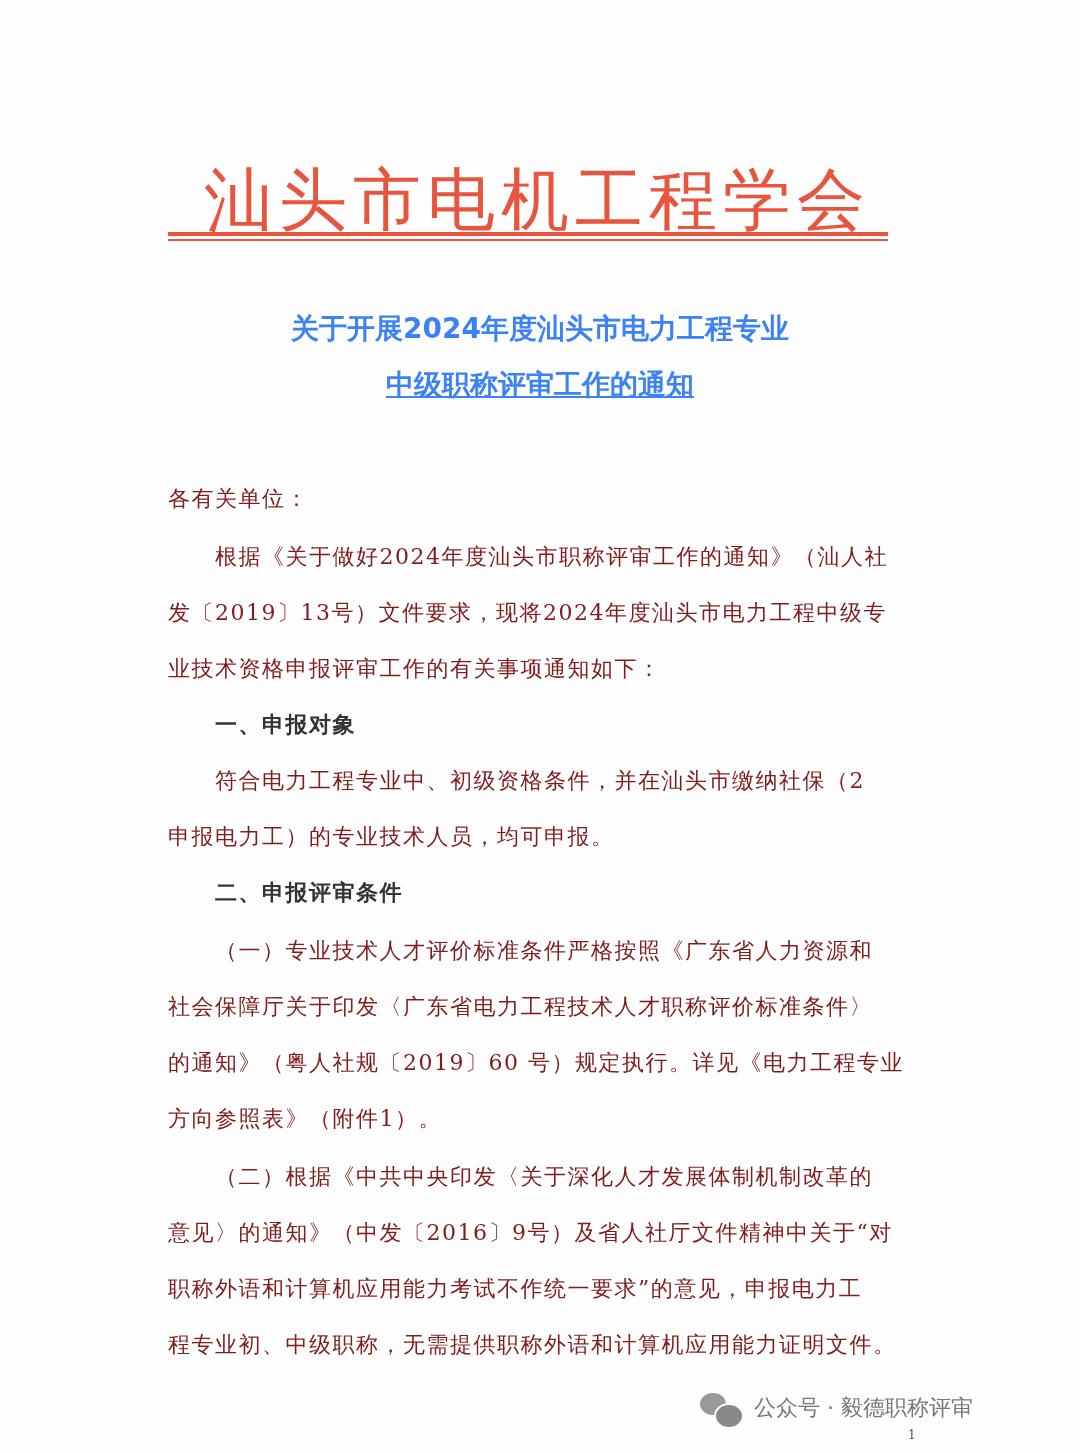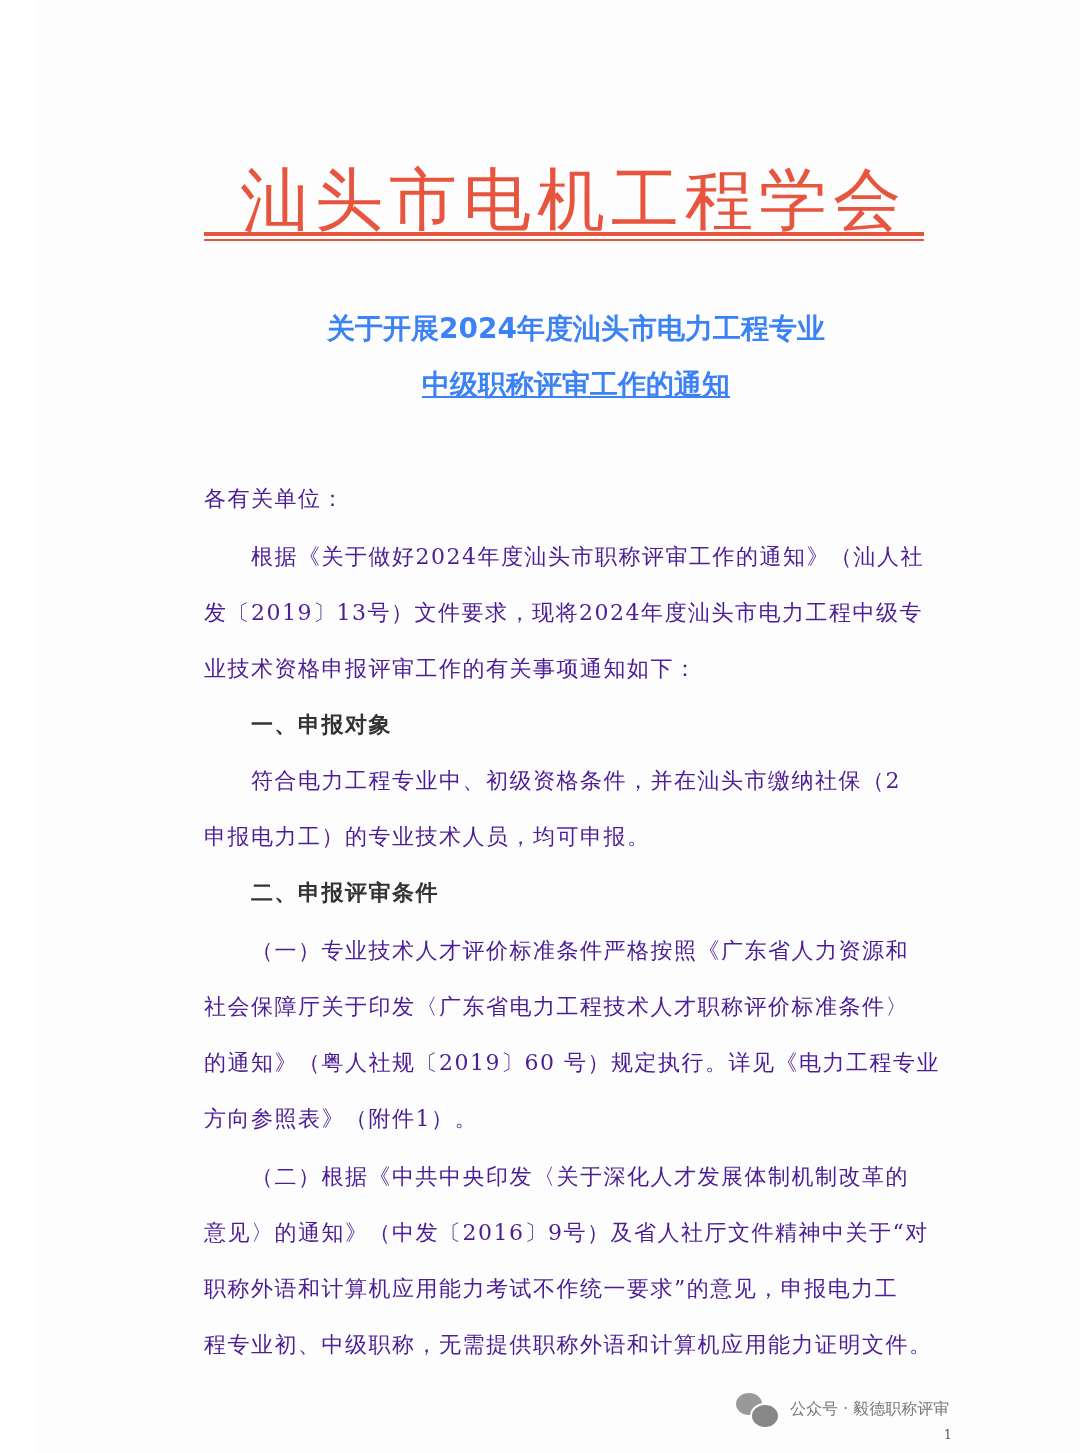--- a/index.html
+++ b/index.html
@@ -1,31 +1,31 @@
 <!DOCTYPE html>
 <html><head>
 <meta charset="utf-8">
 <style>
   html, body { margin:0; padding:0; }
   body { width:1080px; height:1453px; background:#ffffff; position:relative; overflow:hidden;
          font-family:"DejaVu Serif", "Liberation Serif", serif; color:#3a3a3a; }
-  .page { position:absolute; inset:0; background:#fdfdfd;margin-left:36px; }
+  .page { position:absolute; inset:0; background:#fdfdfd; }
   .masthead { position:absolute; left:168px; top:160px; width:720px; text-align:center; }
   .masthead-title { font-family:"DejaVu Serif", serif; font-size:68px; letter-spacing:6px;
                     color:#e8553f; line-height:80px; display:block; padding-left:20px; }
   .rule { position:absolute; left:168px; width:720px; background:#e8553f; }
   .rule1 { top:232px; height:4px; }
   .rule2 { top:239px; height:2px; }
   .doc-title { position:absolute; left:0; width:1080px; text-align:center;
                font-family:"DejaVu Sans", sans-serif; font-weight:bold; font-size:28px; color:#3b82f6; }
   .t1 { top:310px; } .t2 { top:366px;text-decoration:underline; }
-  .line { position:absolute; left:168px; width:760px; font-size:22px; color:#4c1d95; white-space:nowrap; letter-spacing:1.5px; }
+  .line { position:absolute; left:168px; width:760px; font-size:22px; color:#7f1d1d; white-space:nowrap; letter-spacing:1.5px; }
   .head { font-family:"DejaVu Sans", sans-serif; font-weight:bold; color:#333; }
-  .watermark { position:absolute; left:700px; top:1393px; display:flex; align-items:center;
-               font-family:"DejaVu Sans", sans-serif; font-size:16px; color:#777; }
+  .watermark { position:absolute; left:700px; top:1393px; display:flex; align-items:flex-start;
+               font-family:"DejaVu Sans", sans-serif; font-size:22px; color:#777; }
   .wm-icon { width:42px; height:32px; position:relative; margin-right:12px; }
   .wm-icon .b1 { position:absolute; left:0; top:0; width:26px; height:22px; border-radius:50%; background:#999; }
   .wm-icon .b2 { position:absolute; left:14px; top:10px; width:26px; height:22px; border-radius:50%; background:#888; border:2px solid #fdfdfd; }
   .pagenum { position:absolute; left:908px; top:1428px; font-size:12px; color:#555; }
 </style>
 </head>
 <body>
 
 <div class="page">
   <div class="masthead">

